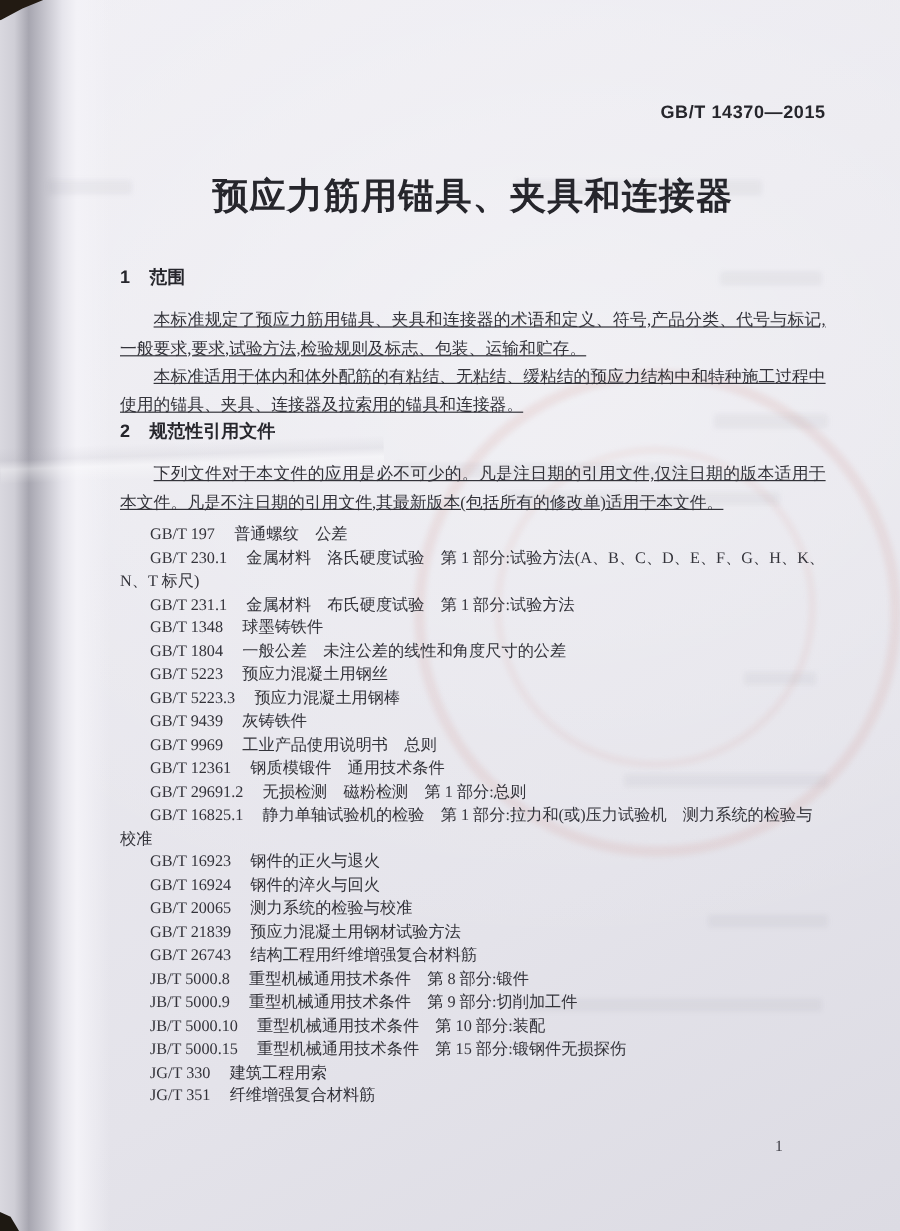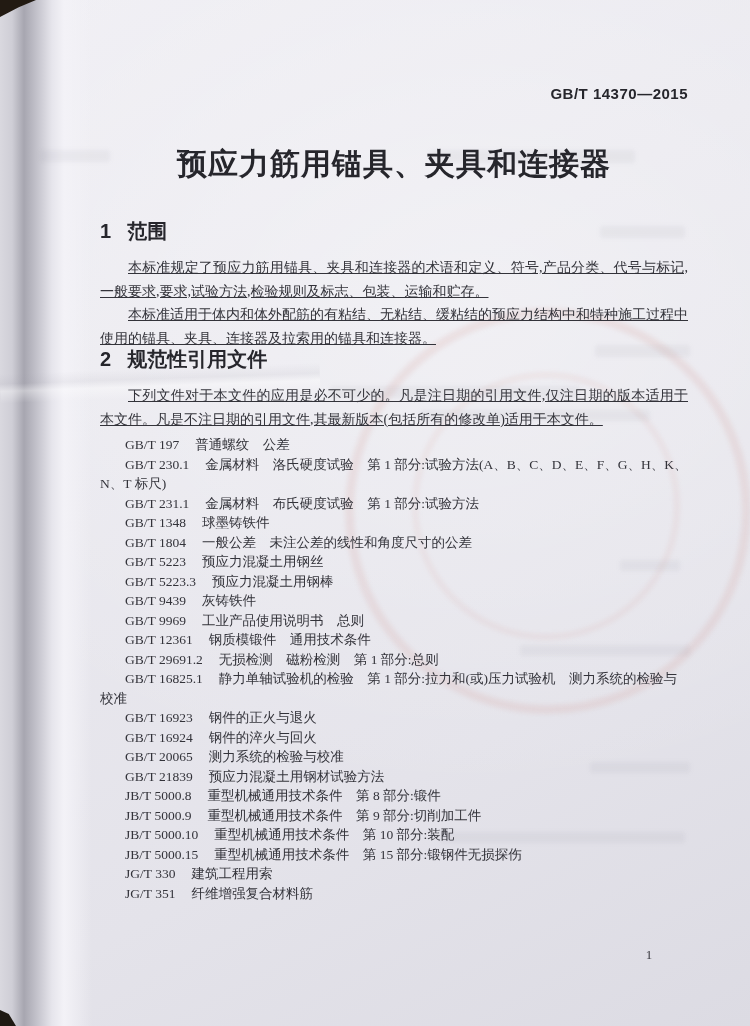--- a/index.html
+++ b/index.html
@@ -49,21 +49,21 @@
     margin-top:85px;text-align:right;
     font-family:"Liberation Sans", sans-serif;font-weight:700;font-size:15px;
     line-height:18px;color:#26262c;letter-spacing:0.5px;
   }
   .title{
     margin-top:46px;text-align:center;
     font-family:"Liberation Sans", sans-serif;font-weight:700;font-size:30px;
     line-height:30px;color:#26262c;letter-spacing:1px;
   }
   .sec-heading{
-    font-family:"Liberation Sans", sans-serif;font-weight:700;font-size:20px;
+    font-family:"Liberation Sans", sans-serif;font-weight:700;font-size:15px;
     line-height:19px;color:#26262c;
   }
   .sec-heading .num{margin-right:16px;}
   .sh1{margin-top:43px;}
   .sh2{}
   .para{
     margin:15px 0 0 0;text-indent:2em;line-height:23.5px;text-align:justify;
     color:#33333a;
     text-decoration:underline;
   }
@@ -127,20 +127,21 @@
       <div class="ref-line"><span class="ref-code">GB/T 5223.3</span><span>预应力混凝土用钢棒</span></div>
       <div class="ref-line"><span class="ref-code">GB/T 9439</span><span>灰铸铁件</span></div>
       <div class="ref-line"><span class="ref-code">GB/T 9969</span><span>工业产品使用说明书　总则</span></div>
       <div class="ref-line"><span class="ref-code">GB/T 12361</span><span>钢质模锻件　通用技术条件</span></div>
       <div class="ref-line"><span class="ref-code">GB/T 29691.2</span><span>无损检测　磁粉检测　第 1 部分:总则</span></div>
       <div class="ref-line"><span class="ref-code">GB/T 16825.1</span><span>静力单轴试验机的检验　第 1 部分:拉力和(或)压力试验机　测力系统的检验与校准</span></div>
       <div class="ref-line"><span class="ref-code">GB/T 16923</span><span>钢件的正火与退火</span></div>
       <div class="ref-line"><span class="ref-code">GB/T 16924</span><span>钢件的淬火与回火</span></div>
       <div class="ref-line"><span class="ref-code">GB/T 20065</span><span>测力系统的检验与校准</span></div>
       <div class="ref-line"><span class="ref-code">GB/T 21839</span><span>预应力混凝土用钢材试验方法</span></div>
+      <div class="ref-line"><span class="ref-code">GB/T 26743</span><span>结构工程用纤维增强复合材料筋</span></div>
       <div class="ref-line"><span class="ref-code">JB/T 5000.8</span><span>重型机械通用技术条件　第 8 部分:锻件</span></div>
       <div class="ref-line"><span class="ref-code">JB/T 5000.9</span><span>重型机械通用技术条件　第 9 部分:切削加工件</span></div>
       <div class="ref-line"><span class="ref-code">JB/T 5000.10</span><span>重型机械通用技术条件　第 10 部分:装配</span></div>
       <div class="ref-line"><span class="ref-code">JB/T 5000.15</span><span>重型机械通用技术条件　第 15 部分:锻钢件无损探伤</span></div>
       <div class="ref-line"><span class="ref-code">JG/T 330</span><span>建筑工程用索</span></div>
       <div class="ref-line"><span class="ref-code">JG/T 351</span><span>纤维增强复合材料筋</span></div>
     </div>
   </div>
 
   <div class="page-num">1</div>

